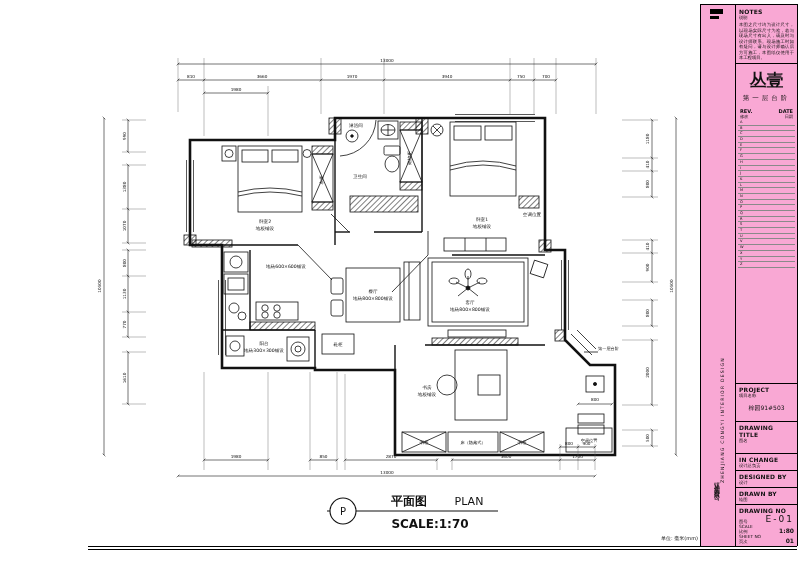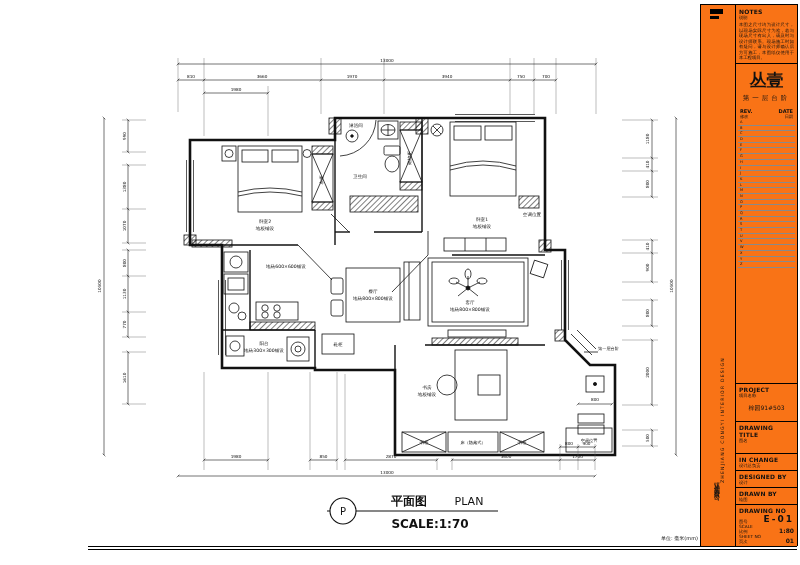--- a/index.html
+++ b/index.html
@@ -1,20 +1,20 @@
 <!DOCTYPE html>
 <html><head>
 <meta charset="utf-8">
 <style>
   html,body{margin:0;padding:0;background:#e8e8e4;}
   .page{position:relative;width:800px;height:565px;background:#fff;font-family:"DejaVu Sans","Liberation Sans",sans-serif;color:#111;overflow:hidden;}
   .plan-svg{position:absolute;left:0;top:0;}
   svg text{font-family:"DejaVu Sans","Liberation Sans",sans-serif;fill:#111;}
   
-  .panel{position:absolute;left:700px;top:4px;width:96px;height:541px;border-left:1px solid #000;border-right:1px solid #000;border-top:1px solid #000;background:#f97316;}
+  .panel{position:absolute;left:700px;top:4px;width:96px;height:541px;border-left:1px solid #000;border-right:1px solid #000;border-top:1px solid #000;background:#f9a8d4;}
   .strip{position:absolute;left:0;top:0;width:34px;height:100%;border-right:1px solid #000;}
   .mark1{position:absolute;left:9px;top:4px;width:13px;height:5px;background:#000;}
   .mark2{position:absolute;left:9px;top:11px;width:9px;height:3px;background:#000;}
   .v-en{position:absolute;right:10px;top:328px;height:150px;writing-mode:vertical-rl;transform:rotate(180deg);font-size:4.6px;letter-spacing:1.2px;white-space:nowrap;}
   .v-cn{position:absolute;left:11px;top:472px;height:72px;writing-mode:vertical-rl;text-orientation:upright;font-size:6px;letter-spacing:1.5px;}
   .tcol{position:absolute;left:35px;top:0;right:0;height:100%;display:flex;flex-direction:column;}
   .sec{padding:3px 3px 2px;}
   .lab-en{font-size:6px;font-weight:bold;letter-spacing:.2px;}
   .lab-cn{font-size:4.3px;}
   .notes-body{font-size:4.3px;line-height:1.3;margin-top:2px;text-align:justify;}
@@ -22,21 +22,21 @@
   .brand{text-align:center;padding:5px 0 4px;}
   .brand-name{font-size:17px;font-weight:bold;font-family:"DejaVu Serif","Liberation Serif",serif;}
   .brand-sub{font-size:6.5px;letter-spacing:3px;margin-top:2px;}
   .rev-head{display:flex;justify-content:space-between;padding:1px 4px 0;font-size:5px;font-weight:bold;}
   .rev-head-cn{display:flex;justify-content:space-between;padding:0 4px 1px;font-size:4.2px;}
   .rev-rows{padding:0 2px;}
   .rev-row{height:4.7px;line-height:4.7px;font-size:3.6px;border-bottom:.5px solid #8a8a8a;padding-left:2px;}
   .spacer{flex:1;}
   .tb-sec{border-top:1px solid #000;padding:2px 3px;}
   .tb-value{font-size:6px;text-align:center;margin:6px 0 6px;}
-  .dno-val{font-size:9px;font-weight:bold;letter-spacing:2px;}
+  .dno-val{font-size:9px;font-weight:normal;letter-spacing:2px;}
   .kv{display:flex;justify-content:space-between;align-items:flex-end;}
   .kv .val{font-size:6px;font-weight:bold;}
   .botline{position:absolute;left:88px;top:546px;width:709px;height:2px;border-top:1px solid #000;border-bottom:1px solid #000;}
 </style>
 </head>
 <body>
 
 <div class="page">
 
 <svg class="plan-svg" width="800" height="565" viewBox="0 0 800 565">

